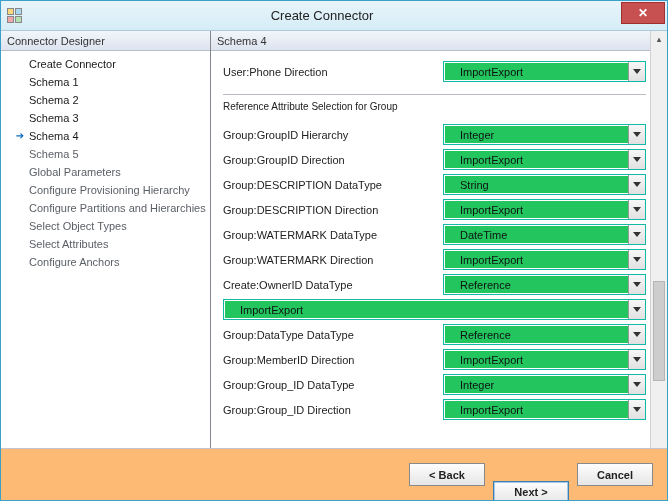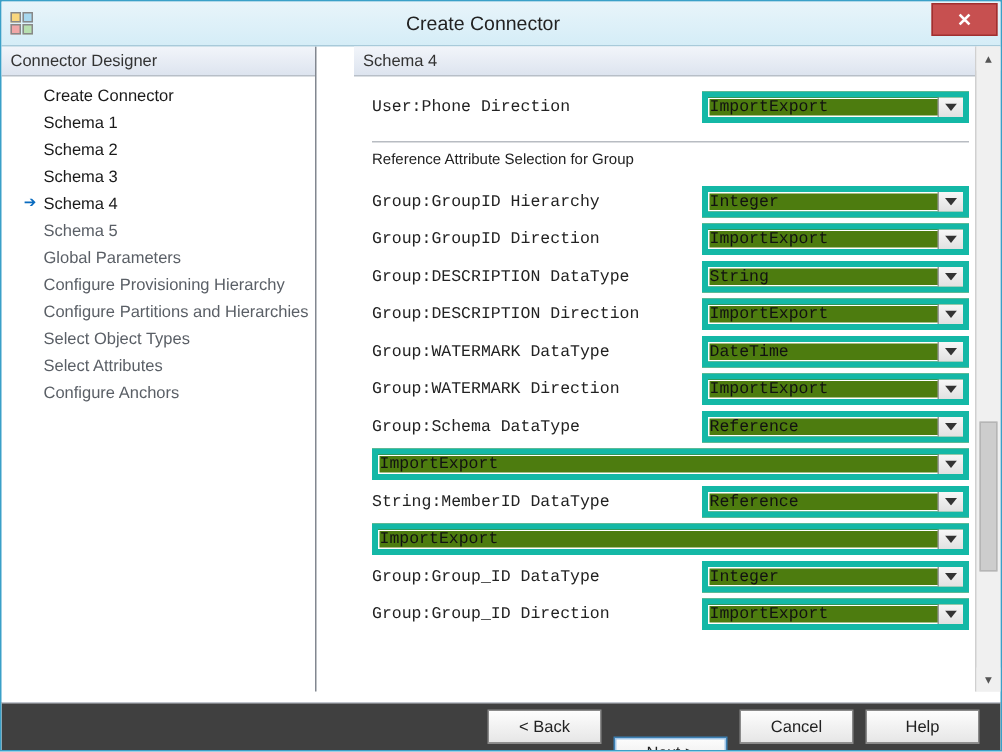--- a/index.html
+++ b/index.html
@@ -49,21 +49,20 @@
     align-items: center;
     justify-content: center;
     margin-right: 2px;
     margin-top: -6px;
     font-size: 12px;
     font-weight: bold;
   }
   .body {
     display: flex;
     height: 430px;
-    gap: 25px;
   }
   .left-panel {
     width: 210px;
     border-right: 1px solid #828790;
   }
   .left-header, .right-header {
     background: linear-gradient(to bottom, #f2f5fa, #dde4ef);
     border-bottom: 1px solid #b8bfc8;
     height: 20px;
     line-height: 20px;
@@ -121,37 +120,36 @@
     position:absolute;
     left:2px; width:12px;
     top: 250px; height: 100px;
     background: #cdcdcd;
     border: 1px solid #b5b5b5;
   }
   .row {
     display: flex;
     align-items: center;
     height: 25px;
-    font-family: Liberation Mono, monospace;
   }
   .row .label {
     width: 220px;
     color: #222;
     font-size: 11px;
     padding-right: 6px;
   }
   .row .select {
     flex: 1;
     height: 21px;
-    border: 4px solid #14b8a6;
-    background: #4d7c0f;
+    border: 1px solid #14b8a6;
+    background: #22c55e;
     display: flex;
     align-items: center;
     justify-content: space-between;
-    padding-left: 1px;
+    padding-left: 16px;
     box-shadow: inset 0 0 0 1px #fff;
   }
   .row .select .val { font-size: 11px; color:#111;}
   .row .select .dd {
     width: 17px; height: 100%;
     border-left: 1px solid #9a9a9a;
     background: linear-gradient(to bottom, #f7f7f7, #e1e1e1);
     display:flex; align-items:center; justify-content:center;
   }
   .row .select .dd svg { display:block; }
@@ -161,28 +159,29 @@
     margin: 10px 0 6px 0;
   }
   .section-label {
     color: #222;
     font-size: 10px;
     margin-bottom: 10px;
   }
   .button-row {
     position: absolute;
     left: 0; right: 0; bottom: 0;
-    height: 32px;
+    height: 52px;
     border-top: 1px solid #c0c4cc;
-    background: #404040;
+    background: #fdba74;
     display: flex;
     align-items: center;
     justify-content: flex-end;
     padding-right: 14px;
     gap: 8px;
+    font-weight: bold;
   }
   .btn {
     min-width: 76px;
     height: 23px;
     background: linear-gradient(to bottom, #fdfdfd, #e6e6e6);
     border: 1px solid #8a8a8a;
     font-size: 11px;
     color: #222;
     display:flex; align-items:center; justify-content:center;
     padding: 0 10px;
@@ -342,52 +341,53 @@
               <div class="select">
                 <span class="val">ImportExport</span>
                 <span class="dd">
                   <svg width="8" height="5">
                     <polygon points="0,0 8,0 4,5" fill="#333"></polygon>
                   </svg>
                 </span>
               </div>
             </div>
             <div class="row">
-              <div class="label">Group:Schema DataType</div>
+              <div class="label">Create:OwnerID DataType</div>
               <div class="select">
                 <span class="val">Reference</span>
                 <span class="dd">
                   <svg width="8" height="5">
                     <polygon points="0,0 8,0 4,5" fill="#333"></polygon>
                   </svg>
                 </span>
               </div>
             </div>
             <div class="row">
               <div class="select">
                 <span class="val">ImportExport</span>
                 <span class="dd">
                   <svg width="8" height="5">
                     <polygon points="0,0 8,0 4,5" fill="#333"></polygon>
                   </svg>
                 </span>
               </div>
             </div>
             <div class="row">
-              <div class="label">String:MemberID DataType</div>
+              <div class="label">Group:DataType DataType</div>
               <div class="select">
                 <span class="val">Reference</span>
                 <span class="dd">
                   <svg width="8" height="5">
                     <polygon points="0,0 8,0 4,5" fill="#333"></polygon>
                   </svg>
                 </span>
               </div>
             </div>
             <div class="row">
+              <div class="label">Group:MemberID Direction</div>
               <div class="select">
                 <span class="val">ImportExport</span>
                 <span class="dd">
                   <svg width="8" height="5">
                     <polygon points="0,0 8,0 4,5" fill="#333"></polygon>
                   </svg>
                 </span>
               </div>
             </div>
             <div class="row">
@@ -427,16 +427,13 @@
 <div class="button-row">
   <div class="btn">
       <span>&lt;  Back</span>
     </div>
   <div class="btn default">
       <span>Next  &gt;</span>
     </div>
   <div class="btn">
       <span>Cancel</span>
     </div>
-  <div class="btn">
-      <span>Help</span>
-    </div>
 </div>
 
 </body></html>

